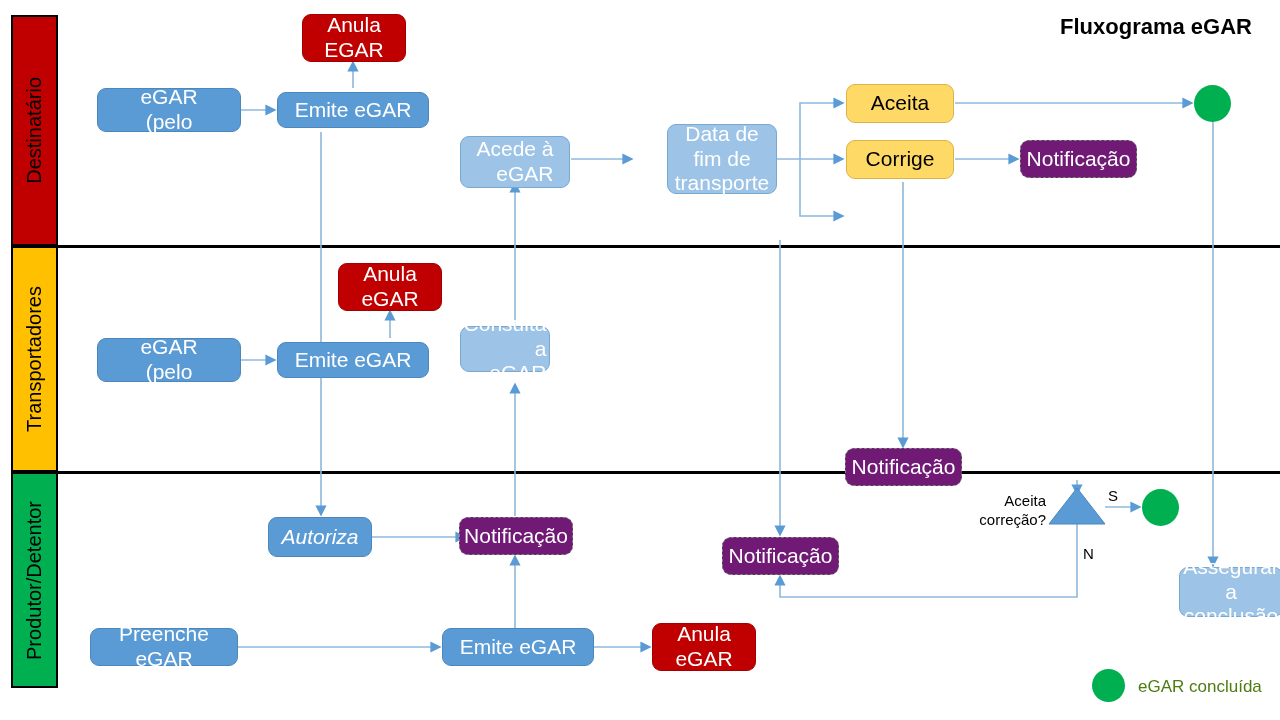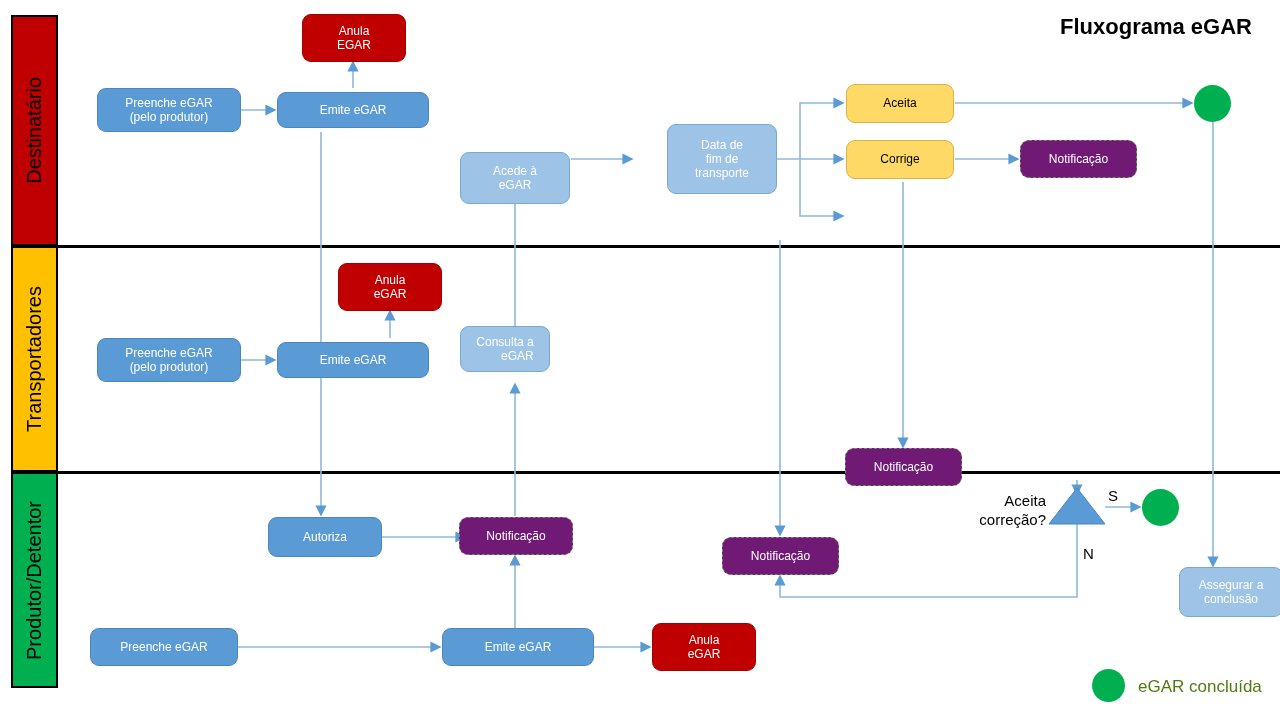--- a/index.html
+++ b/index.html
@@ -27,21 +27,21 @@
   }
   .lane-divider{position:absolute;height:3px;background:#000;}
 
   
   .node{
     position:absolute;
     box-sizing:border-box;
     display:flex;align-items:center;justify-content:center;
     text-align:center;
     border-radius:9px;
-    font-size:12px;
+    font-size:21px;
     line-height:1.18;
     padding:2px 4px;
     white-space:pre-line;
   }
   .n-blue{background:#5B9BD5;border:1px solid #4a87bd;color:#ffffff;}
   .n-lblue{background:#9DC3E6;border:1px solid #7aa9d0;color:#ffffff;}
   .n-red{background:#C00000;border:1px solid #a30000;color:#ffffff;}
   .n-red-b{background:#C00000;border:1px solid #a30000;color:#000000;font-weight:bold;}
   .n-yellow{background:#FFD966;border:1px solid #d9b44a;color:#000000;}
   .n-gray{background:#701a75;border:1px dashed #7f7f7f;color:#ffffff;}
@@ -119,40 +119,40 @@
     </g>
 
     <polygon points="1077,488 1105,524 1049,524" fill="#5B9BD5" stroke="#4a87bd" stroke-width="1"></polygon>
   </svg>
 
   <div class="node n-blue" style="left:97px;top:88px;width:144px;height:44px;">Preenche eGAR
 (pelo produtor)</div>
   <div class="node n-blue" style="left:277px;top:92px;width:152px;height:36px;">Emite eGAR</div>
   <div class="node n-red" style="left:302px;top:14px;width:104px;height:48px;">Anula
 EGAR</div>
-  <div class="node n-lblue" style="left:460px;top:152px;width:110px;height:52px;">Acede à
+  <div class="node n-lblue" style="left:460px;top:136px;width:110px;height:52px;text-align:right;">Acede à
 eGAR</div>
   <div class="node n-lblue" style="left:643px;top:124px;width:110px;height:70px;margin-left:24px;">Data de
 fim de
 transporte</div>
   <div class="node n-yellow" style="left:846px;top:84px;width:108px;height:39px;">Aceita</div>
   <div class="node n-yellow" style="left:846px;top:140px;width:108px;height:39px;">Corrige</div>
   <div class="node n-gray" style="left:1020px;top:140px;width:117px;height:38px;">Notificação</div>
   <div class="circle" style="left:1194px;top:85px;width:37px;height:37px;"></div>
 
   <div class="node n-blue" style="left:97px;top:338px;width:144px;height:44px;">Preenche eGAR
 (pelo produtor)</div>
   <div class="node n-blue" style="left:277px;top:342px;width:152px;height:36px;">Emite eGAR</div>
   <div class="node n-red" style="left:338px;top:263px;width:104px;height:48px;">Anula
 eGAR</div>
   <div class="node n-lblue" style="left:460px;top:326px;width:90px;height:46px;text-align:right;">Consulta a
 eGAR</div>
   <div class="node n-gray" style="left:845px;top:448px;width:117px;height:38px;">Notificação</div>
 
-  <div class="node n-blue" style="left:268px;top:517px;width:114px;height:40px;">Autoriza</div>
+  <div class="node n-blue" style="left:268px;top:517px;width:104px;height:40px;font-style:italic;">Autoriza</div>
   <div class="node n-gray" style="left:459px;top:517px;width:114px;height:38px;">Notificação</div>
   <div class="node n-gray" style="left:722px;top:537px;width:117px;height:38px;">Notificação</div>
   <div class="node n-blue" style="left:90px;top:628px;width:148px;height:38px;">Preenche eGAR</div>
   <div class="node n-blue" style="left:442px;top:628px;width:152px;height:38px;">Emite eGAR</div>
   <div class="node n-red" style="left:652px;top:623px;width:104px;height:48px;">Anula
 eGAR</div>
   <div class="node n-lblue" style="left:1163px;top:567px;width:104px;height:50px;margin-left:16px;">Assegurar a
 conclusão</div>
 
   <div class="side-label" style="left:966px;top:492px;width:80px;white-space:pre-line;">Aceita

